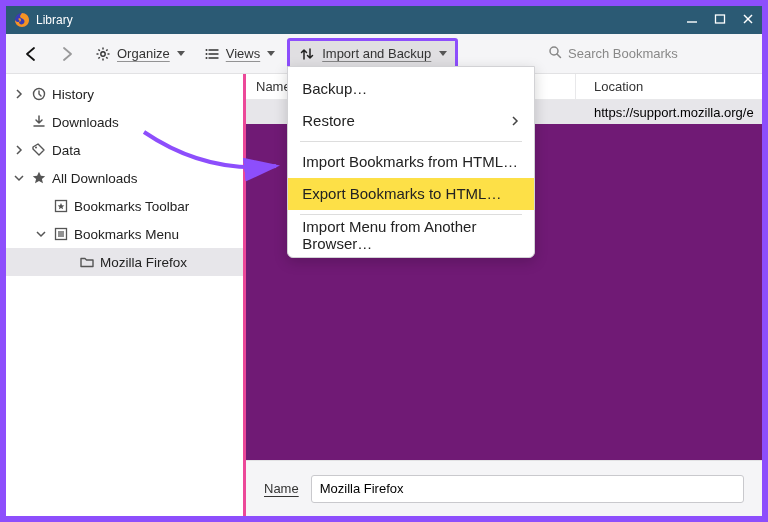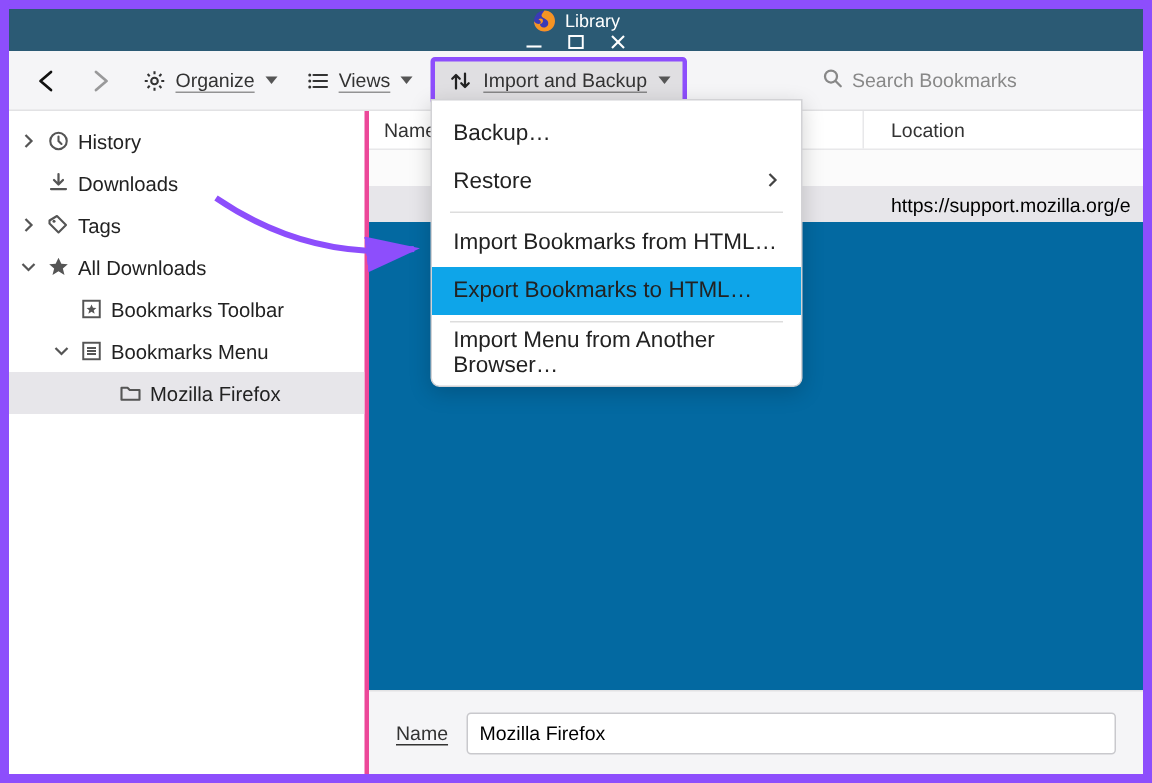--- a/index.html
+++ b/index.html
@@ -1,50 +1,50 @@
 <!DOCTYPE html>
 <html><head>
 <meta charset="utf-8">
 <style>
   * { box-sizing: border-box; margin: 0; padding: 0; font-family: "Segoe UI", Tahoma, sans-serif; }
   body { width: 768px; height: 522px; overflow: hidden; background: #8d4efc; }
   .window { position: absolute; top: 3px; left: 3px; width: 762px; height: 516px; background: #fbfbfb; border: 3px solid #8d4efc; border-radius: 4px; display: flex; flex-direction: column; }
-  .titlebar { height: 28px; background: #2b5a74; color: #fff; display: flex; align-items: center; justify-content: space-between; padding: 0 8px; font-size: 12px; flex-direction: column; }
+  .titlebar { height: 28px; background: #2b5a74; color: #fff; display: flex; align-items: center; justify-content: space-between; padding: 0 8px; font-size: 12px; }
   .titlebar-left { display: flex; align-items: center; gap: 6px; }
   .titlebar-right { display: flex; align-items: center; gap: 16px; }
   .ff-icon svg { display: block; }
   .toolbar { height: 40px; background: #f5f5f7; border-bottom: 1px solid #e2e2e4; display: flex; align-items: center; padding: 0 10px; gap: 6px; font-size: 13px; color: #333; }
   .tb-btn { display: flex; align-items: center; gap: 5px; padding: 4px 6px; border-radius: 3px; cursor: pointer; }
   .tb-btn.disabled { opacity: 0.4; cursor: default; }
   .tb-text { text-decoration: underline; text-decoration-color: rgba(0,0,0,.4); text-underline-offset: 3px; }
   .caret { border-left: 4px solid transparent; border-right: 4px solid transparent; border-top: 5px solid #555; margin-left: 2px; }
   .importbtn { border: 3px solid #8d4efc; border-radius: 3px; background: #e0dfe2; padding: 4px 8px; display: flex; align-items: center; gap: 6px; }
   .searchbox { margin-left: auto; display: flex; align-items: center; gap: 6px; color: #888; padding: 4px 6px; width: 210px; }
   .body { flex: 1; display: flex; min-height: 0; }
   .sidebar { width: 240px; border-right: 3px solid #ec4899; background: #fff; font-size: 13.5px; color: #222; overflow: auto; padding-top: 6px; }
   .tree-row { display: flex; align-items: center; height: 28px; padding: 0 6px; gap: 4px; white-space: nowrap; }
   .tree-row.sel { background: #e7e6ea; }
   .indent { display: inline-block; }
   .tw { width: 14px; height: 14px; display: inline-flex; align-items: center; justify-content: center; }
   .main { flex: 1; display: flex; flex-direction: column; min-width: 0; }
   .listhdr { height: 26px; background: #fff; border-bottom: 1px solid #e8e8ea; display: flex; font-size: 13px; color: #333; align-items: center; }
   .col-name { width: 330px; padding-left: 10px; border-right: 1px solid #e8e8ea; height: 100%; display: flex; align-items: center; }
   .col-loc { flex: 1; padding-left: 18px; height: 100%; display: flex; align-items: center; }
-  .listbody { flex: 1; background: #0369a1; position: relative; overflow: hidden; margin-top: 24px; }
+  .listbody { flex: 1; background: #701a75; position: relative; overflow: hidden; }
   .row-item { height: 24px; display: flex; align-items: center; font-size: 13px; }
   .row-item.sel { background: #e7e6ea; }
   .row-name { width: 330px; padding-left: 24px; }
   .row-loc { flex: 1; padding-left: 18px; white-space: nowrap; overflow: hidden; }
   .details { height: 56px; background: #f5f5f7; border-top: 1px solid #e2e2e4; display: flex; align-items: center; padding: 0 18px; gap: 12px; font-size: 13px; }
   .details-label { text-decoration: underline; text-underline-offset: 3px; color: #333; }
   .details-input { flex: 1; max-width: 440px; height: 28px; border: 1px solid #c9c9cd; border-radius: 3px; background: #fff; padding: 0 8px; font-size: 13px; outline: none; }
   
   .menu { position: absolute; top: 28px; left: 0; width: 248px; background: #fff; border: 1px solid #d2d2d5; border-radius: 0 0 6px 6px; box-shadow: 0 4px 14px rgba(0,0,0,.18); padding: 6px 0; font-size: 15px; z-index: 20; }
   .menu-item { height: 32px; display: flex; align-items: center; justify-content: space-between; padding: 0 14px; color: #222; }
-  .menu-item.hover { background: #0ea5e9; }
+  .menu-item.hover { background: #fde047; }
   .menu-sep { height: 1px; background: #ddd; margin: 4px 12px; }
   .menu-wrap { position: relative; }
   
   .arrow-svg { position: absolute; top: 120px; left: 130px; pointer-events: none; z-index: 30; }
   .ico { display:inline-flex; width:18px; height:18px; align-items:center; justify-content:center; }
 </style>
 </head>
 <body>
 
 <div class="window">
@@ -196,21 +196,21 @@
             <svg width="10" height="10">
               <path d="M3 1 L7 5 L3 9" fill="none" stroke="#555" stroke-width="1.5"></path>
             </svg>
           </span>
         <span class="ico">
             <svg width="16" height="16" viewBox="0 0 16 16">
               <path d="M2 5 L7 2 L13 8 L8 13 L2 7 Z" fill="none" stroke="#555" stroke-width="1.4" stroke-linejoin="round"></path>
               <circle cx="5" cy="5.5" r="1" fill="#555"></circle>
             </svg>
           </span>
-        <span>Tags</span>
+        <span>Data</span>
       </div>
       <div class="tree-row">
         <span class="tw">
             <svg width="10" height="10">
               <path d="M1 3 L5 7 L9 3" fill="none" stroke="#555" stroke-width="1.5"></path>
             </svg>
           </span>
         <span class="ico">
             <svg width="16" height="16" viewBox="0 0 16 16">
               <path d="M8 1.8 L9.9 5.8 L14.2 6.2 L10.9 9 L12 13.3 L8 10.9 L4 13.3 L5.1 9 L1.8 6.2 L6.1 5.8 Z" fill="#555"></path>

